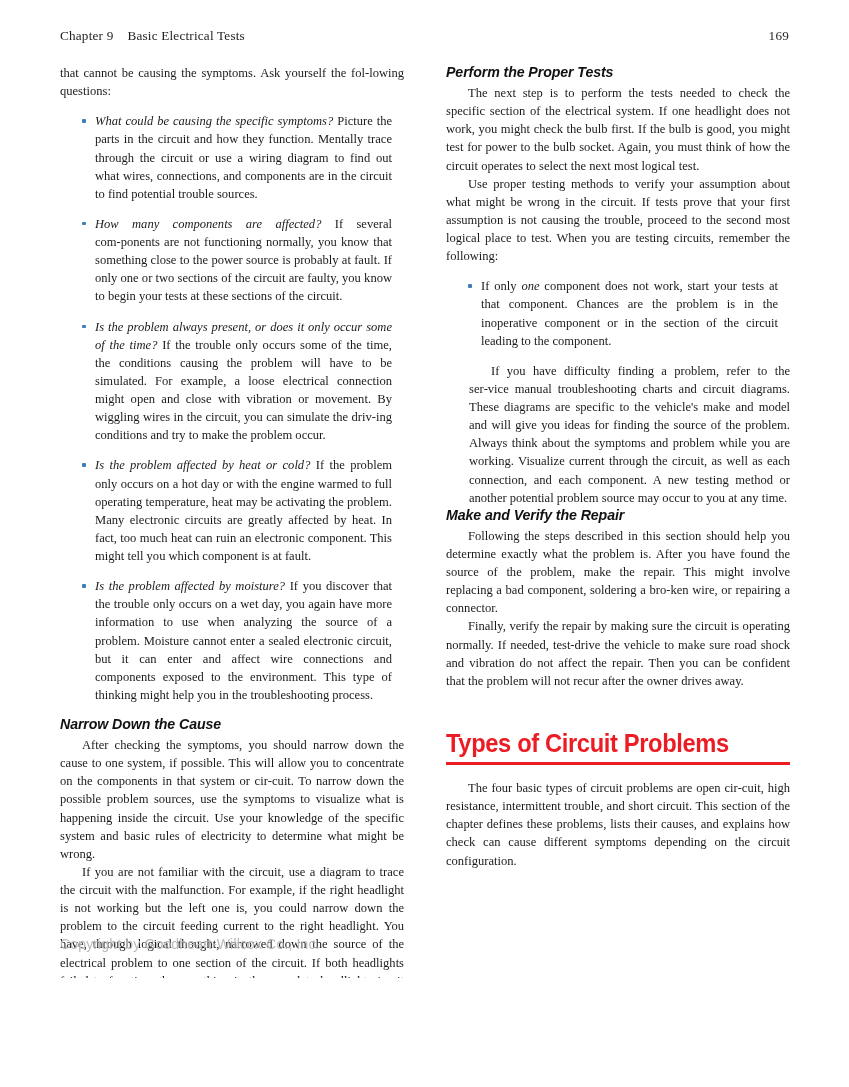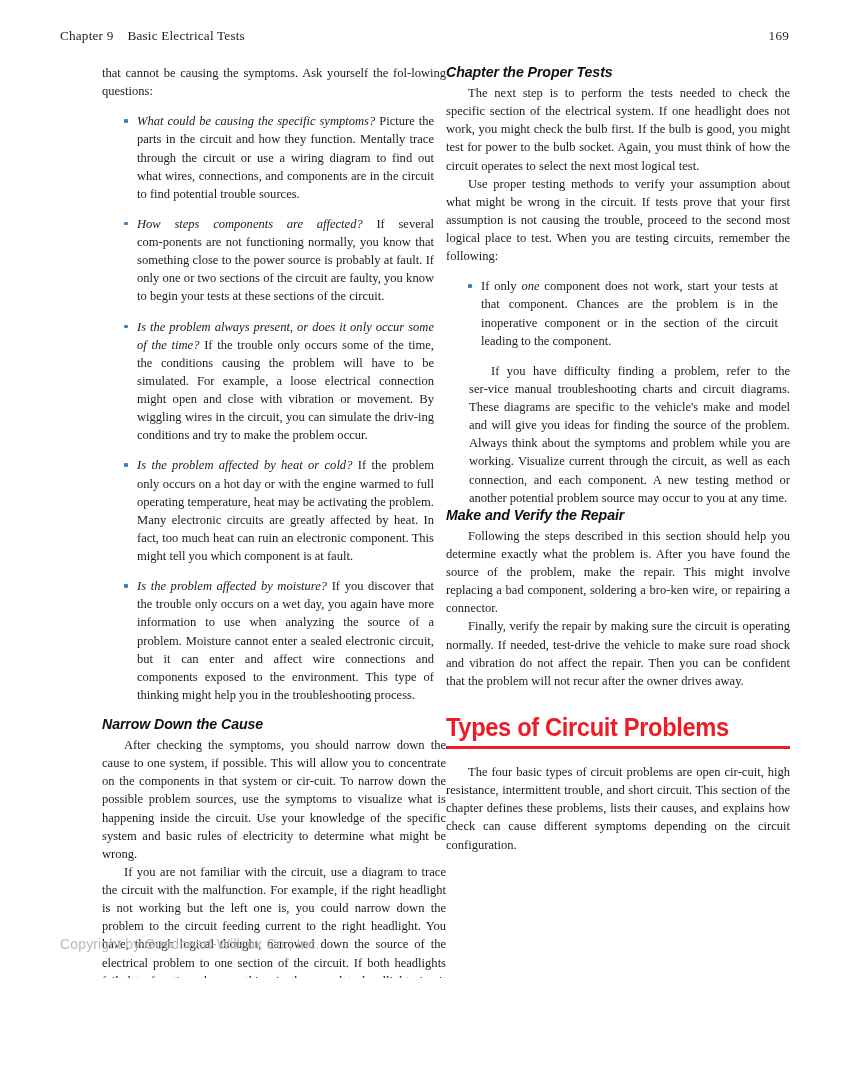--- a/index.html
+++ b/index.html
@@ -42,21 +42,21 @@
   .runhead-title { letter-spacing: .2px; }
   .runhead-folio { font-size: 13.2px; letter-spacing: .2px; }
 
   
   .columns {
     position: absolute;
     top: 64px;
     left: 60px;
     width: 730px;
     display: flex;
-    justify-content: flex-end;
+    gap: 42px;
   }
   .col {
     width: 344px;
   }
 
   p, li {
     font-size: 12.55px;
     line-height: 1.445;
     text-align: justify;
     text-justify: inter-word;
@@ -105,21 +105,21 @@
   em { font-style: italic; }
 
   
   p.bullet-indent {
     padding-left: 23px;
     text-indent: 22px;
   }
 
   
   .ahead-wrap {
-    margin-top: 24px;
+    margin-top: 40px;
     margin-bottom: 14px;
   }
   .ahead {
     font-family: "Liberation Sans", sans-serif;
     font-weight: bold;
     font-size: 25.5px;
     line-height: 1.08;
     color: #ec1c24;
     letter-spacing: -0.4px;
     transform: scaleX(0.93);
@@ -162,21 +162,21 @@
 
       <p class="noindent">that cannot be causing the symptoms. Ask yourself the fol‑lowing questions:</p>
 
       <ul class="bullets">
         <li>
           <span class="dot"></span>
           <span class="run-in">What could be causing the specific symptoms?</span><span> Picture the parts in the circuit and how they function. Mentally trace through the circuit or use a wiring diagram to find out what wires, connections, and components are in the circuit to find potential trouble sources.</span>
         </li>
         <li>
           <span class="dot"></span>
-          <span class="run-in">How steps components are affected?</span><span> If several com‑ponents are not functioning normally, you know that something close to the power source is probably at fault. If only one or two sections of the circuit are faulty, you know to begin your tests at these sections of the circuit.</span>
+          <span class="run-in">How many components are affected?</span><span> If several com‑ponents are not functioning normally, you know that something close to the power source is probably at fault. If only one or two sections of the circuit are faulty, you know to begin your tests at these sections of the circuit.</span>
         </li>
         <li>
           <span class="dot"></span>
           <span class="run-in">Is the problem always present, or does it only occur some of the time?</span><span> If the trouble only occurs some of the time, the conditions causing the problem will have to be simulated. For example, a loose electrical connection might open and close with vibration or movement. By wiggling wires in the circuit, you can simulate the driv‑ing conditions and try to make the problem occur.</span>
         </li>
         <li>
           <span class="dot"></span>
           <span class="run-in">Is the problem affected by heat or cold?</span><span> If the problem only occurs on a hot day or with the engine warmed to full operating temperature, heat may be activating the problem. Many electronic circuits are greatly affected by heat. In fact, too much heat can ruin an electronic component. This might tell you which component is at fault.</span>
         </li>
         <li>
@@ -185,21 +185,21 @@
         </li>
       </ul>
 
       <h2 class="subhead spaced-above">Narrow Down the Cause</h2>
       <p class="indent">After checking the symptoms, you should narrow down the cause to one system, if possible. This will allow you to concentrate on the components in that system or cir‑cuit. To narrow down the possible problem sources, use the symptoms to visualize what is happening inside the circuit. Use your knowledge of the specific system and basic rules of electricity to determine what might be wrong.</p>
       <p class="indent">If you are not familiar with the circuit, use a diagram to trace the circuit with the malfunction. For example, if the right headlight is not working but the left one is, you could narrow down the problem to the circuit feeding current to the right headlight. You have, through logical thought, narrowed down the source of the electrical problem to one section of the circuit. If both headlights failed to function, then anything in the complete headlight circuit could be the cause. Further tests, probably at the power source to the circuit, would be needed to narrow down the cause.</p>
     </div>
 
     <div class="col">
 
-      <h2 class="subhead">Chapter the Proper Tests</h2>
+      <h2 class="subhead">Perform the Proper Tests</h2>
       <p class="indent">The next step is to perform the tests needed to check the specific section of the electrical system. If one headlight does not work, you might check the bulb first. If the bulb is good, you might test for power to the bulb socket. Again, you must think of how the circuit operates to select the next most logical test.</p>
       <p class="indent">Use proper testing methods to verify your assumption about what might be wrong in the circuit. If tests prove that your first assumption is not causing the trouble, proceed to the second most logical place to test. When you are testing circuits, remember the following:</p>
 
       <ul class="bullets">
         <li>
           <span class="dot"></span>
           <span>If only </span><em>one</em><span> component does not work, start your tests at that component. Chances are the problem is in the inoperative component or in the section of the circuit leading to the component.</span>
         </li>
       </ul>
 

